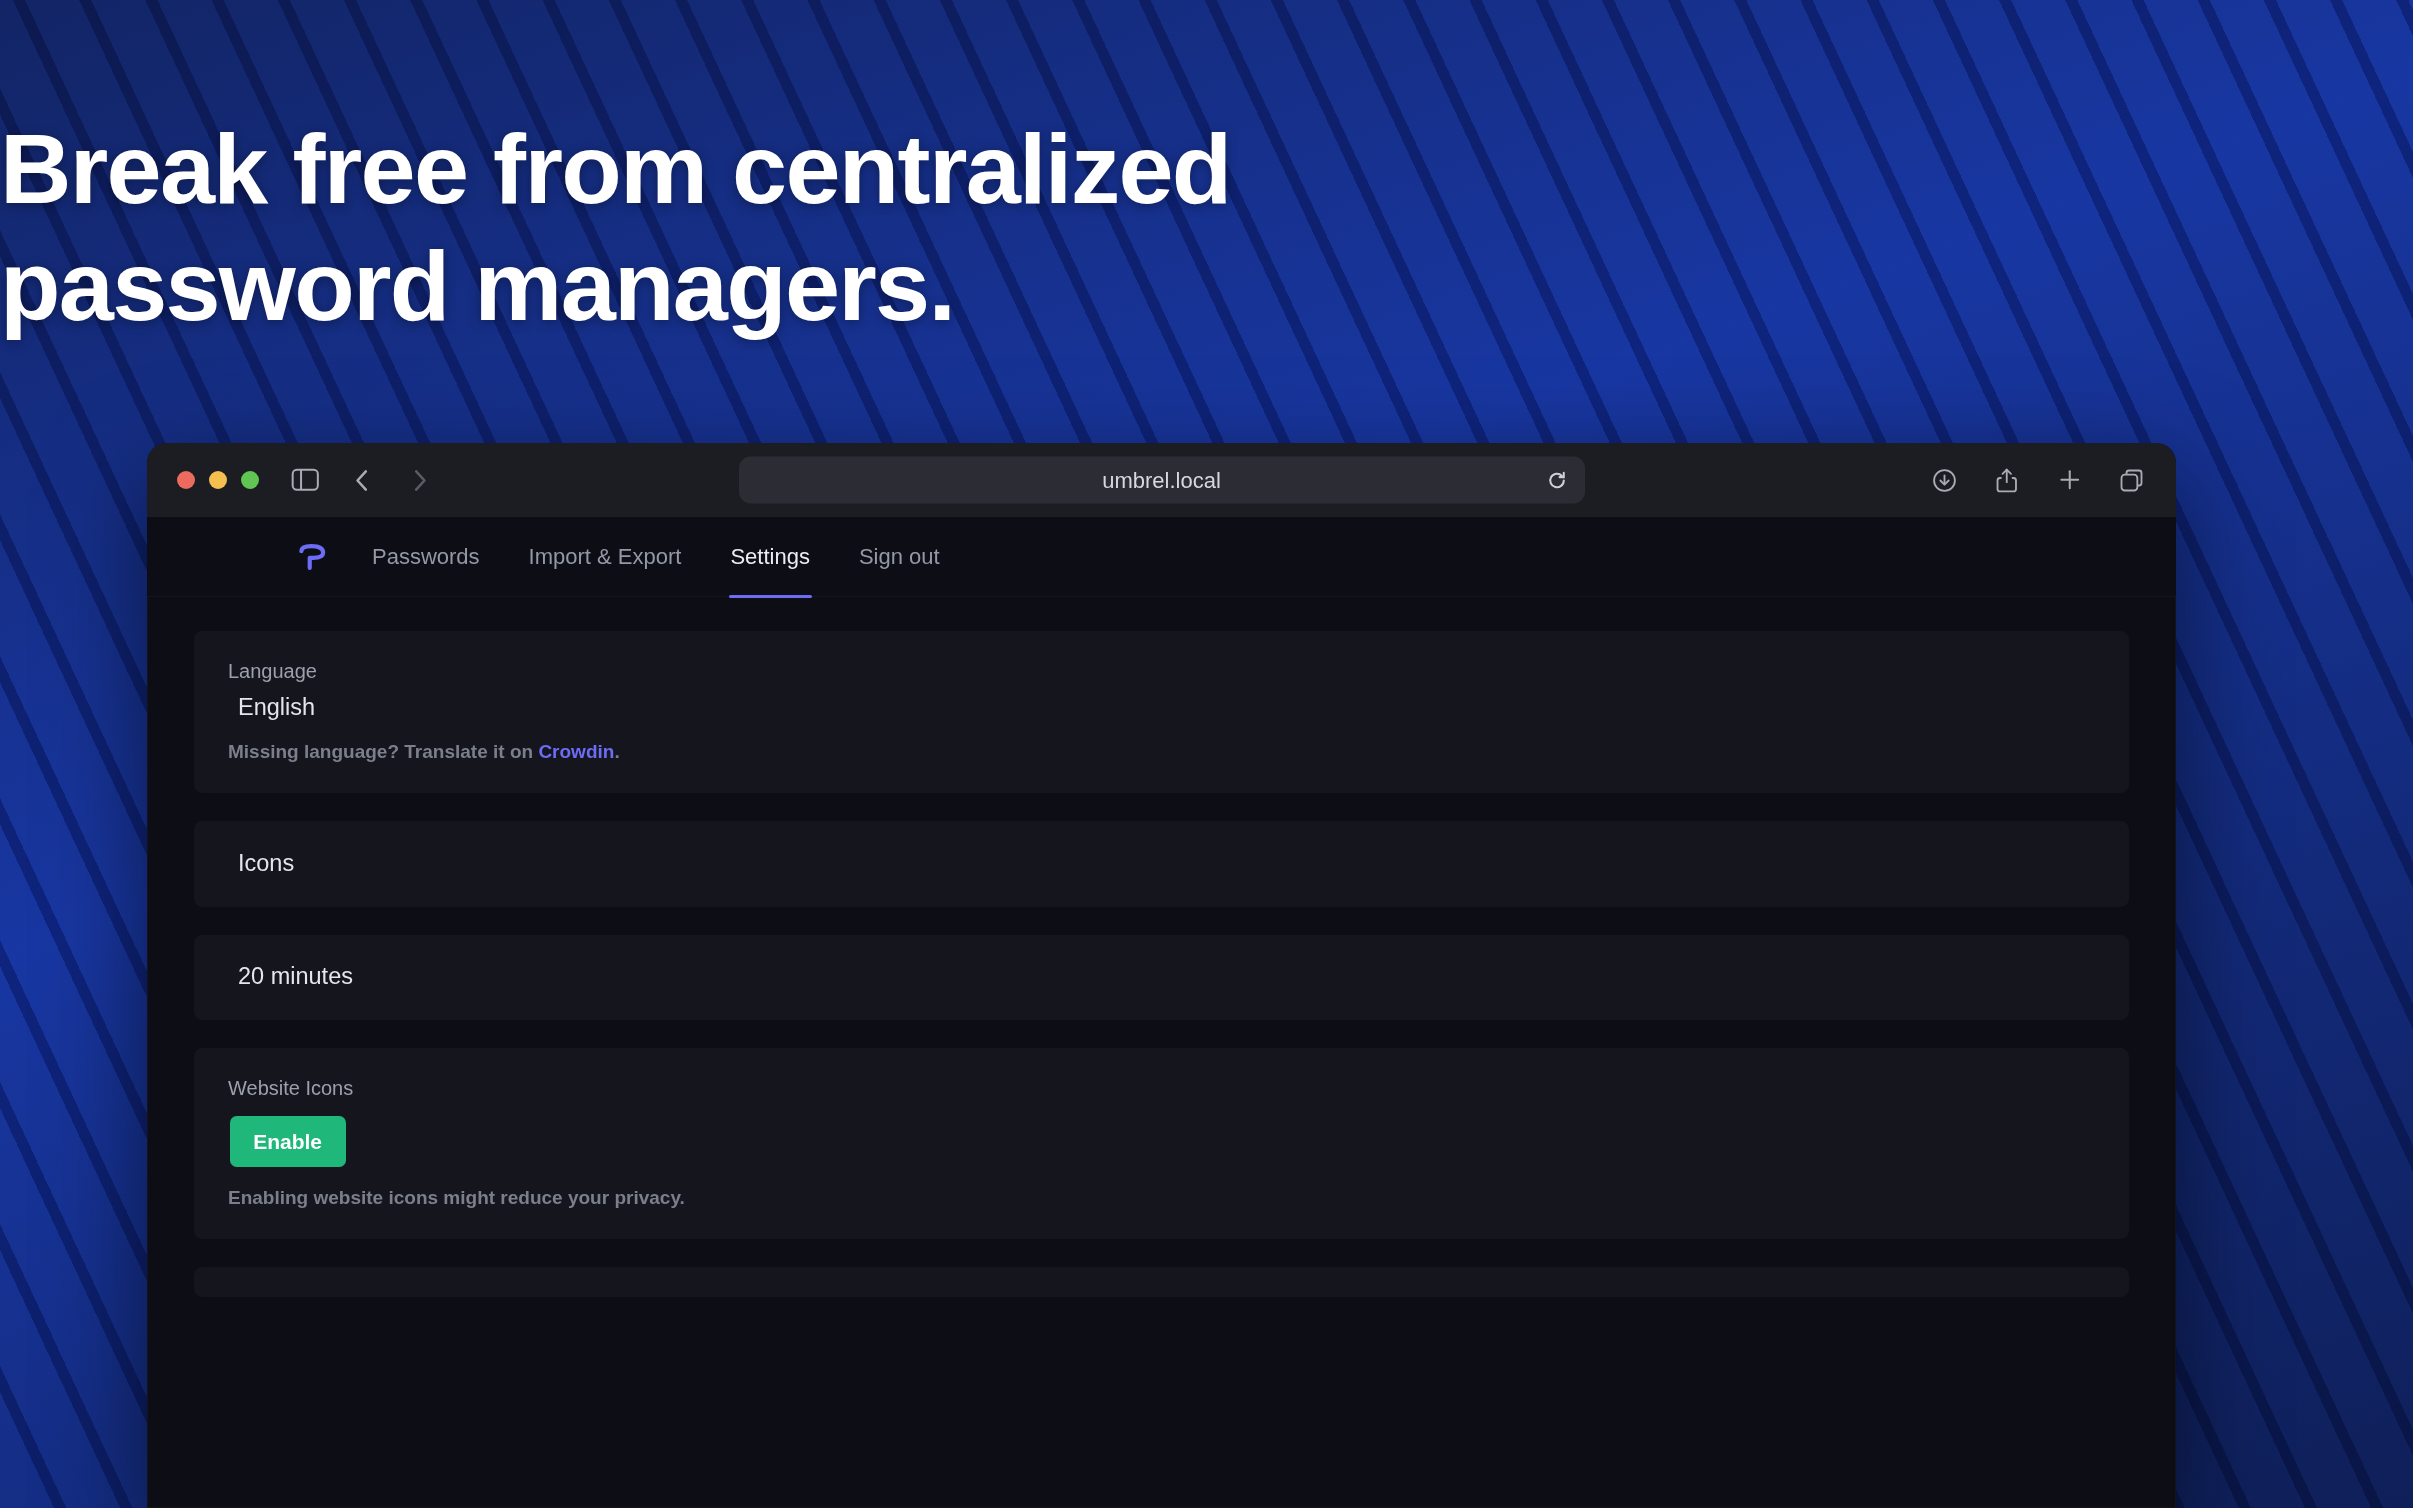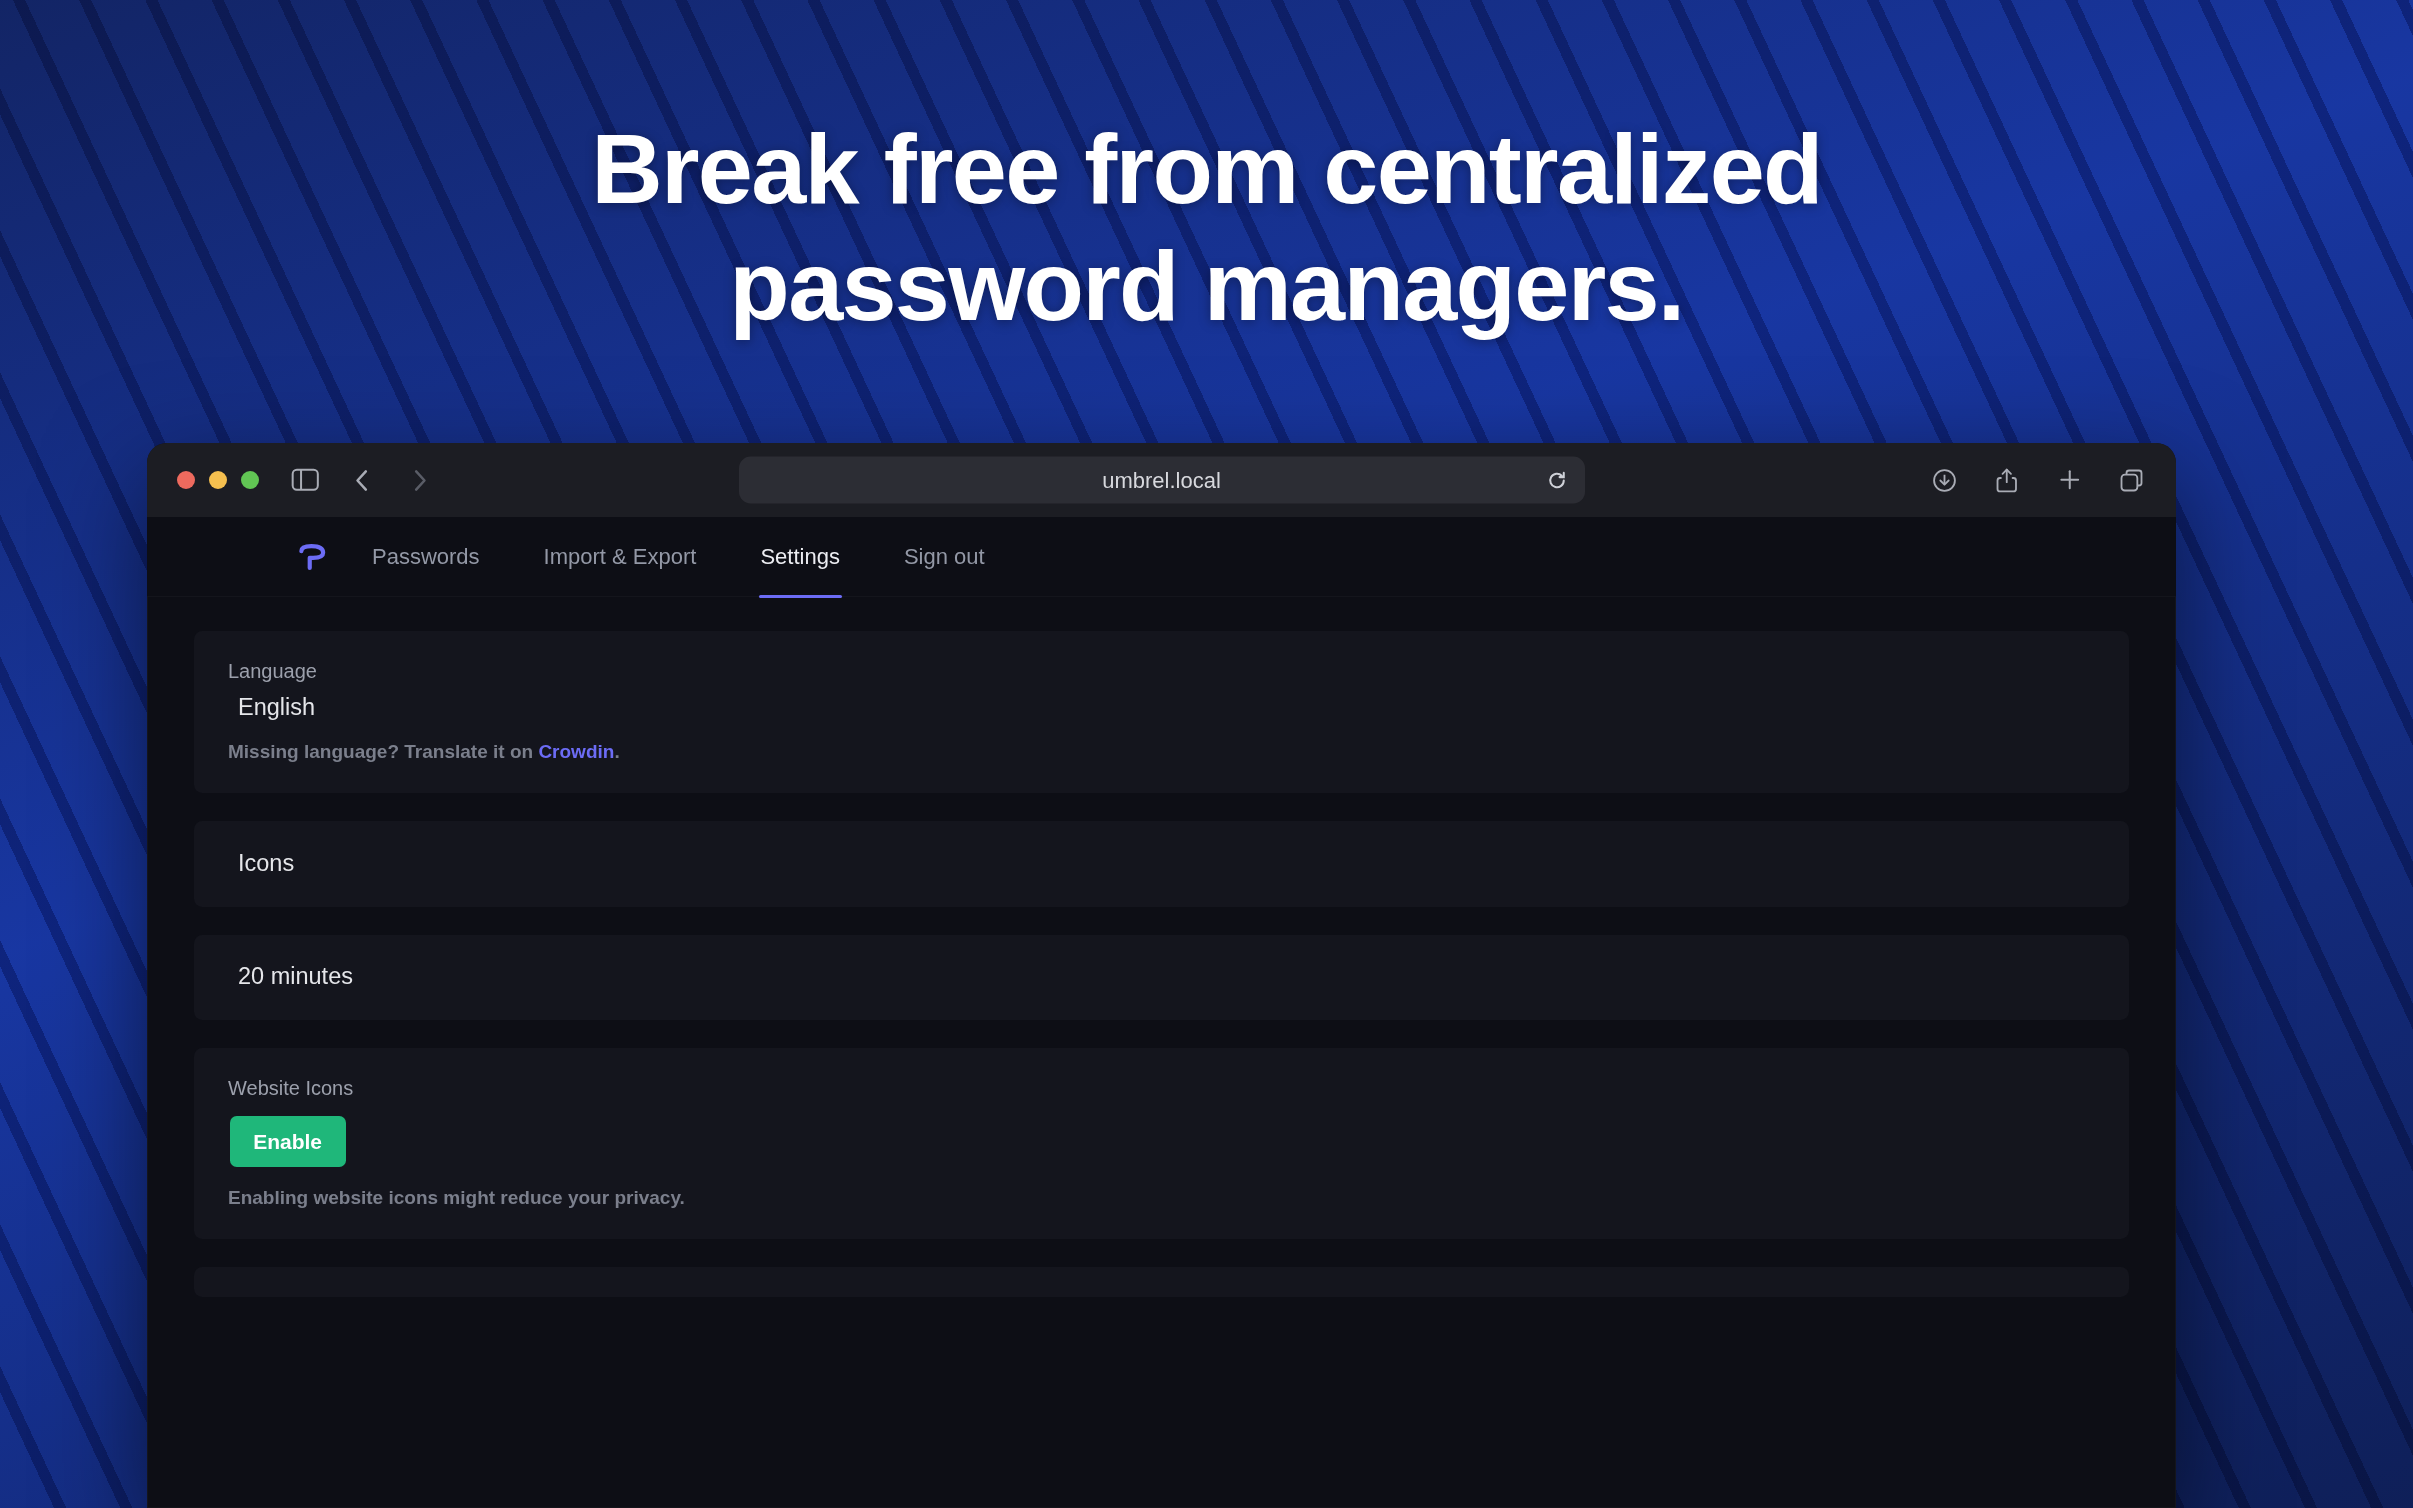--- a/index.html
+++ b/index.html
@@ -30,21 +30,21 @@
       repeating-linear-gradient(-28deg,rgba(20,40,140,.9) 0 50px, rgba(8,18,70,.9) 50px 62px),
       radial-gradient(1508px 754px at 50% -10%, #2b55e5 0%, #0b1a60 70%);
     overflow:hidden;
     position:relative;
   }
 
   
   .hero{
     position:absolute;
     top:111px;left:0;right:0;
-    text-align:center;
+    text-align:left;
     color:#ffffff;
     font-weight:800;
     font-size:99px;
     line-height:1.18;
     letter-spacing:-1.7px;
     text-shadow:0 1.7px 11.7px rgba(0,0,0,.35);
   }
 
   
   .browser{
@@ -92,21 +92,21 @@
     gap:44px;
     background:var(--app-bg);
     border-bottom:0.8px solid rgba(255,255,255,.03);
     position:relative;
     padding-left:151px;
   }
   .brand{
     position:absolute;left:151px;top:50%;transform:translateY(-50%);
     display:flex;align-items:center;justify-content:center;
   }
-  .navlinks{display:flex;align-items:center;gap:64px;margin-left:74px;}
+  .navlinks{display:flex;align-items:center;gap:49px;margin-left:74px;}
   .navlink{color:var(--nav-inactive);font-size:22px;font-weight:500;position:relative;padding:28.5px 0;cursor:pointer;}
   .navlink.active{color:var(--nav-active);}
   .navlink.active::after{content:"";position:absolute;left:-1.7px;right:-1.7px;bottom:0;height:3.4px;background:var(--accent);border-radius:1.7px;}
 
   
   .content{padding:34px 47px 0 47px;display:flex;flex-direction:column;gap:28px;}
   .card{
     background:var(--card-bg);
     border-radius:8.4px;
     padding:28.5px 34px 30px 34px;

